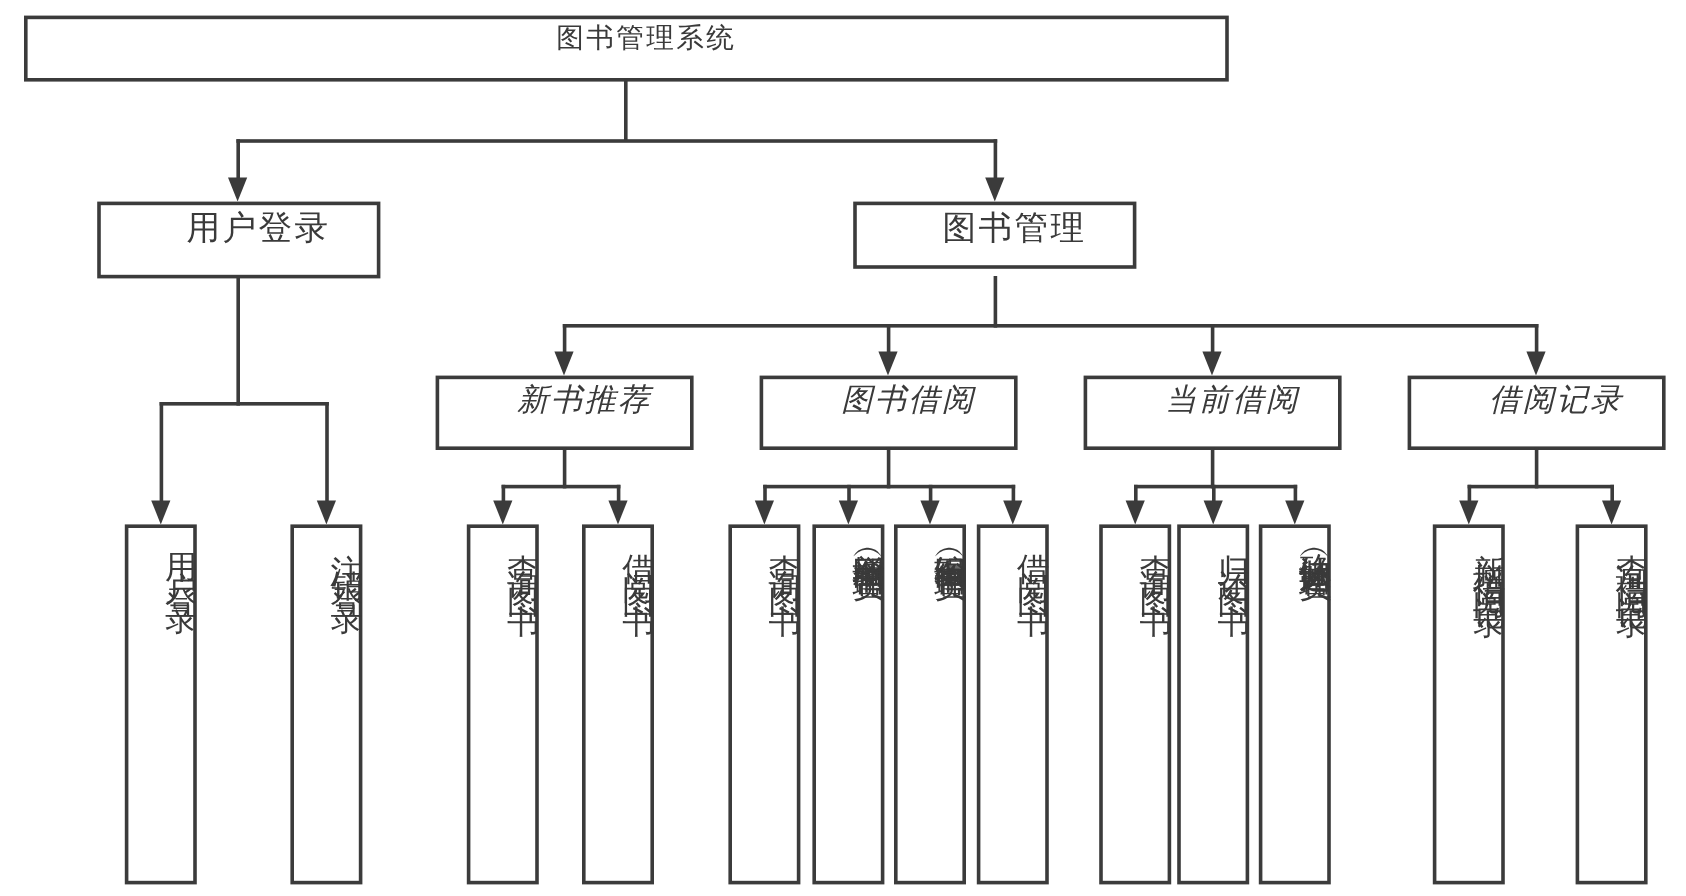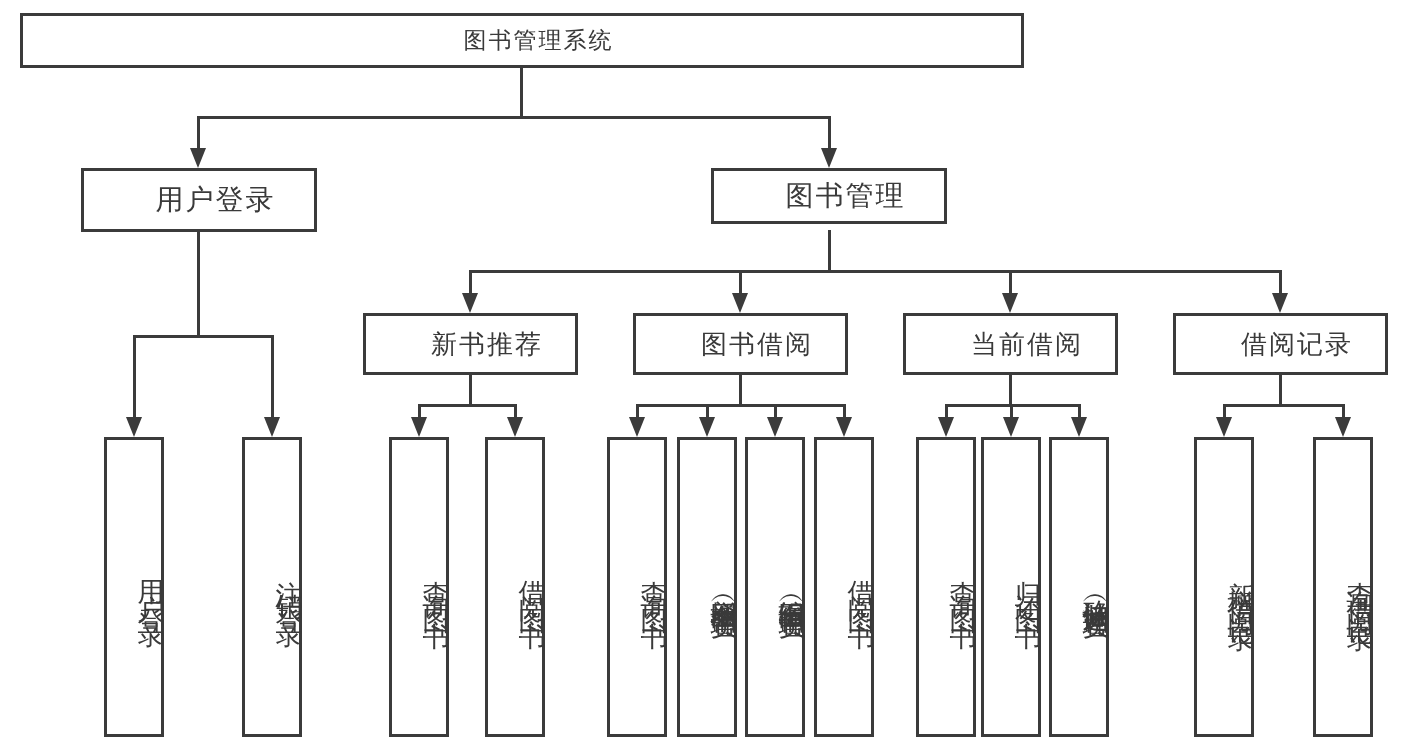--- a/index.html
+++ b/index.html
@@ -9,23 +9,23 @@
     --bg:#ffffff;
   }
   html,body{margin:0;padding:0;background:var(--bg);}
   body{font-family:"Liberation Sans", sans-serif;}
   .canvas{
     position:relative;width:1405px;height:747px;background:var(--bg);
     overflow:hidden;color:var(--text);
   }
   .box{
     position:absolute;box-sizing:border-box;border:3px solid var(--line);
-    background:var(--bg);display:flex;align-items:center;justify-content:center;padding-left:33px;
+    background:var(--bg);display:flex;justify-content:center;padding-left:33px;
   }
-  .hlabel{font-size:26px;letter-spacing:2px;white-space:nowrap;}
+  .hlabel{font-size:26px;letter-spacing:2px;white-space:nowrap;font-style:italic;}
   .title-label{font-size:23px;letter-spacing:2px;}
   .l2-label{font-size:28px;letter-spacing:2px;}
   .vtext{
     writing-mode:vertical-rl;text-orientation:mixed;line-height:1;
     font-size:27px;white-space:nowrap;
   }
   .ls-l{letter-spacing:14px;}
   .ls-m{letter-spacing:9px;}
   .ls-s{letter-spacing:2px;}
   .hline,.vline{position:absolute;background:var(--line);}

